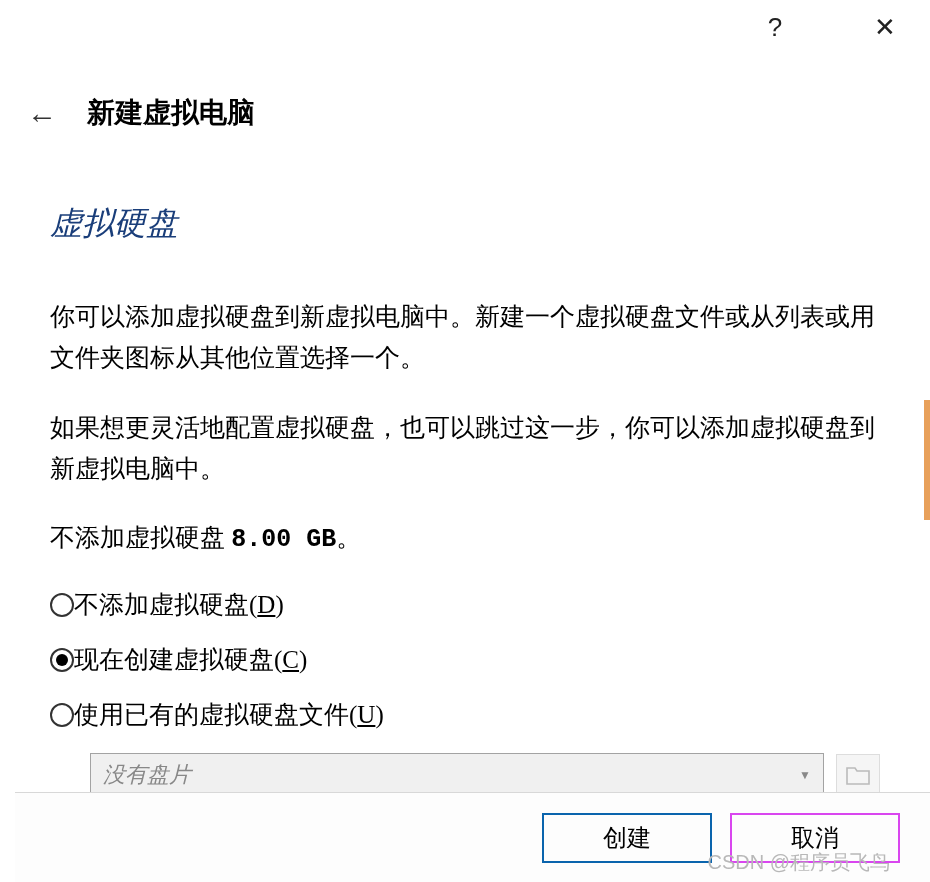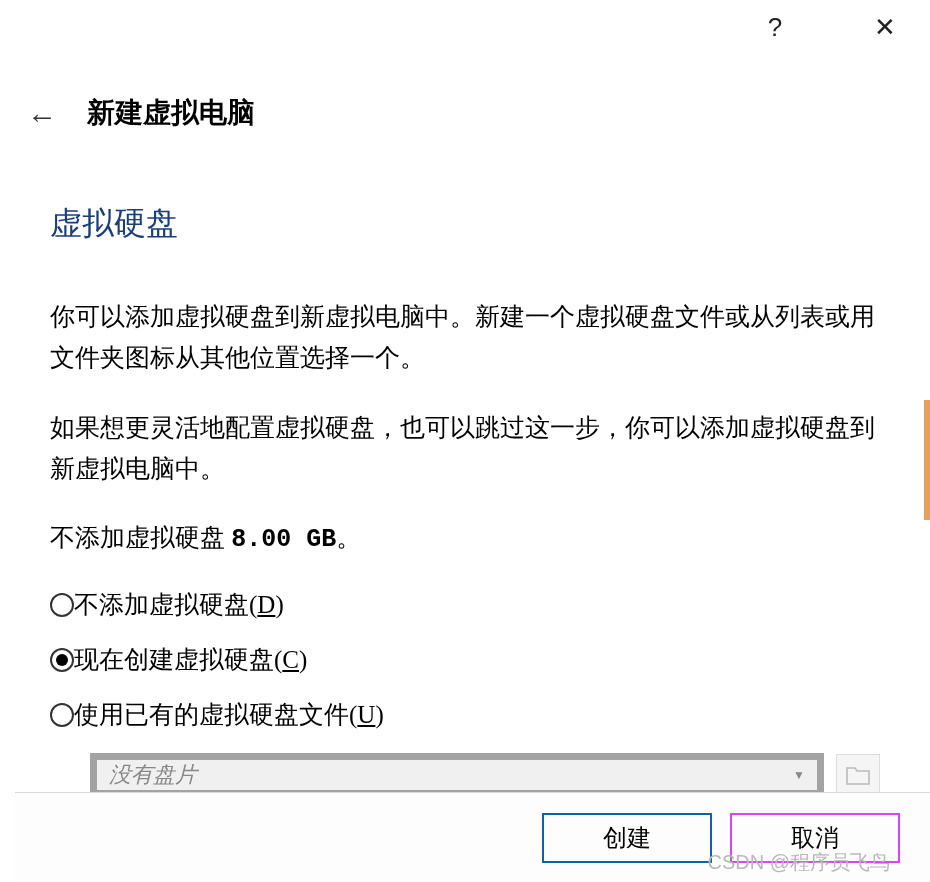--- a/index.html
+++ b/index.html
@@ -52,20 +52,21 @@
     }
     .content {
       padding: 60px 50px 20px 50px;
     }
     .section-heading {
       font-size: 32px;
       color: #1a3e7a;
       font-weight: 400;
       font-family: "SimSun", serif;
       margin-bottom: 50px;
+      font-style: italic;
     }
     .para {
       font-size: 25px;
       line-height: 1.65;
       color: #000;
       margin-bottom: 28px;
       font-family: "SimSun", serif;
     }
     .bold-part {
       font-weight: 700;
@@ -107,21 +108,21 @@
       display: flex;
       align-items: center;
       gap: 12px;
       margin-left: 40px;
       margin-top: 8px;
     }
     .combo {
       flex: 1;
       height: 44px;
       background: #f0f0f0;
-      border: 7px solid #a3a3a3;
+      border: 1px solid #a3a3a3;
       display: flex;
       align-items: center;
       justify-content: space-between;
       padding: 0 12px;
       color: #888;
       font-size: 22px;
       font-style: italic;
     }
     .combo-arrow {
       font-size: 12px;

